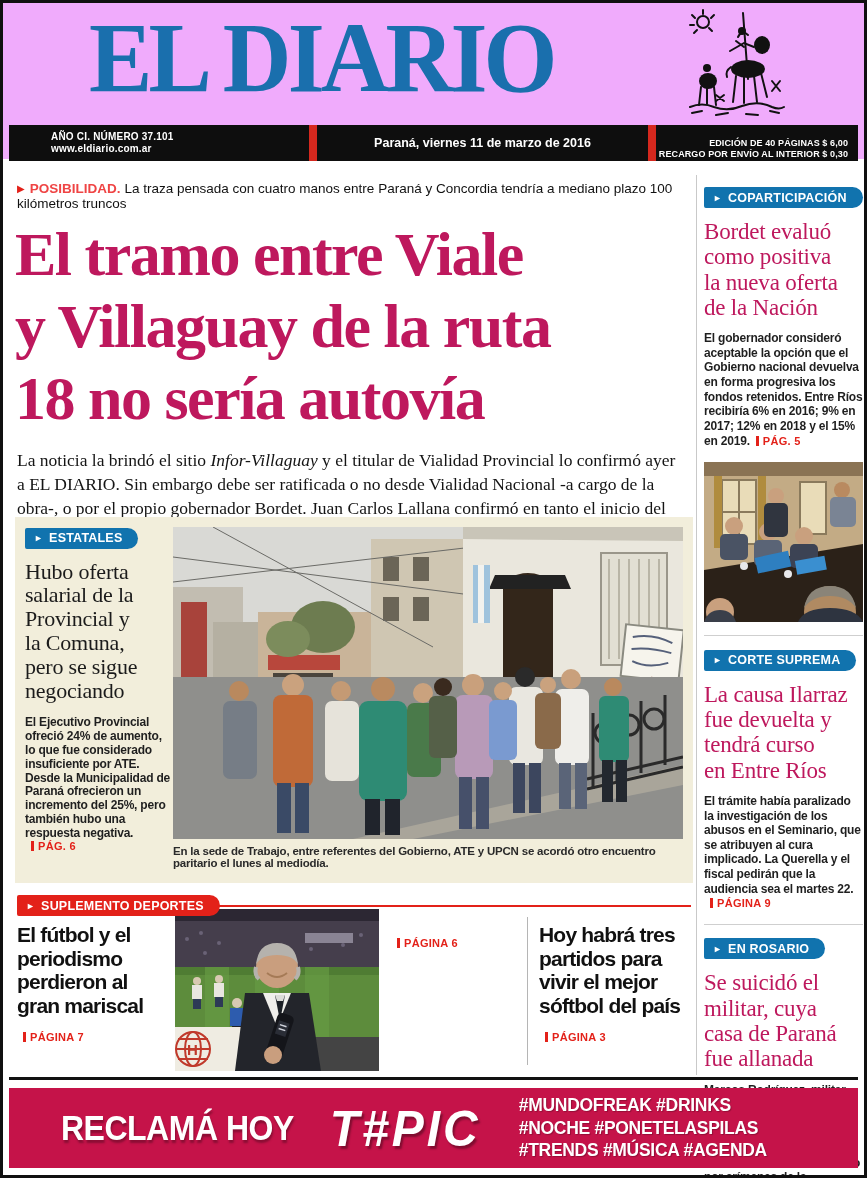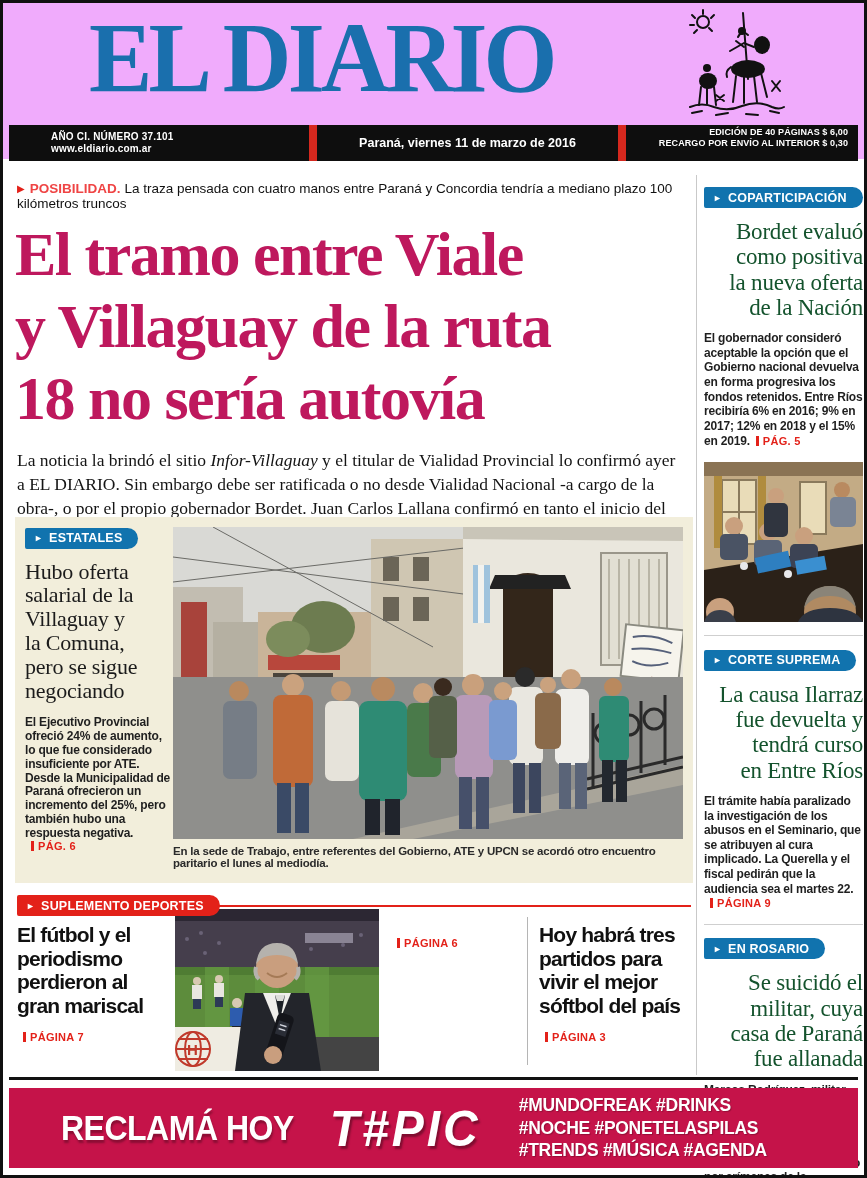--- a/index.html
+++ b/index.html
@@ -22,21 +22,21 @@
 
   
   #infobar {
     position:absolute; top:122px; left:6px; right:6px; height:36px;
     background:#0e0e0e; color:#fff; display:flex; align-items:stretch;
     font-weight:bold;
   }
   #infobar .ib-left { width:300px; padding:6px 0 0 42px; font-size:10px; line-height:12px; letter-spacing:0.2px; }
   #infobar .ib-sep { width:8px; background:#d5281e; }
   #infobar .ib-center { flex:1; display:flex; align-items:center; justify-content:center; font-size:12.5px; }
-  #infobar .ib-right { width:232px; padding:2px 10px 0 0; font-size:9px; line-height:11px; text-align:right; letter-spacing:0.1px; }
+  #infobar .ib-right { width:202px; padding:13px 10px 0 0; font-size:9px; line-height:11px; text-align:right; letter-spacing:0.1px; }
 
   
   #main { position:absolute; top:158px; left:0; width:692px; }
   #kicker { margin:20px 0 0 14px; font-size:13.5px; color:#111; }
   #kicker .k-arrow { color:#e32119; font-size:10px; vertical-align:1px; margin-right:5px; }
   #kicker .k-tag { color:#ef4444; font-weight:bold; margin-right:4px; }
   #headline {
     margin:8px 0 0 12px; width:676px;
     font-family:"Liberation Serif", serif; font-weight:bold;
     font-size:62px; line-height:1.16; color:#be185d; letter-spacing:-1.5px;
@@ -90,21 +90,21 @@
   #sports-vdiv { position:absolute; left:524px; top:22px; height:148px; width:1px; background:#b5b5b5; }
   #sports-photo { position:absolute; left:172px; top:14px; width:204px; height:162px; background:#444; overflow:hidden; }
 
   
   #sidebar-divider { position:absolute; left:693px; top:172px; height:900px; width:1px; background:#c9c9c9; }
   #sidebar { position:absolute; left:701px; top:158px; width:159px; }
   .sb-story { margin-top:0; }
   .sb-rule { border-top:1px solid #cfcfcf; margin:13px 0 0 0; padding-top:13px; }
   .sb-headline {
     margin-top:11px; font-family:"Liberation Serif", serif; font-size:23px;
-    line-height:1.1; color:#14532d; letter-spacing:-0.2px;text-align:right;
+    line-height:1.1; color:#be185d; letter-spacing:-0.2px;
   }
   .sb-body { margin-top:11px; font-size:12px; line-height:1.22; font-weight:bold; color:#1f1f1f; letter-spacing:-0.2px; }
   #sb-photo { margin-top:14px; width:159px; height:160px; background:#b9a98e; overflow:hidden; }
   #sidebar .first-tag { margin-top:26px; }
 
   
   #bottom-rule { position:absolute; left:6px; right:6px; top:1074px; height:3px; background:#111; }
   #banner {
     position:absolute; left:6px; right:6px; top:1085px; height:80px;
     background:#c51349; display:flex; align-items:center; color:#fff; overflow:hidden;
@@ -191,21 +191,21 @@
 
     <div id="estatales-box">
       <div id="est-left">
         <span class="tag tag-blue">
             <span class="t-arrow">►</span>
             <span>ESTATALES</span>
           </span>
         <div id="est-headline">
             <span class="hl-line">Hubo oferta</span>
             <span class="hl-line">salarial de la</span>
-            <span class="hl-line">Villaguay y</span>
+            <span class="hl-line">Provincial y</span>
             <span class="hl-line">la Comuna,</span>
             <span class="hl-line">pero se sigue</span>
             <span class="hl-line">negociando</span>
           </div>
         <div id="est-body" class="smallbody">
           <span>El Ejecutivo Provincial ofreció 24% de aumento, lo que fue considerado insuficiente por ATE. Desde la Municipalidad de Paraná ofrecieron un incremento del 25%, pero también hubo una respuesta negativa.</span><span class="pageref"><span class="pr-bar"></span><span>PÁG. 6</span></span>
         </div>
       </div>
 
       <div id="est-photo">

